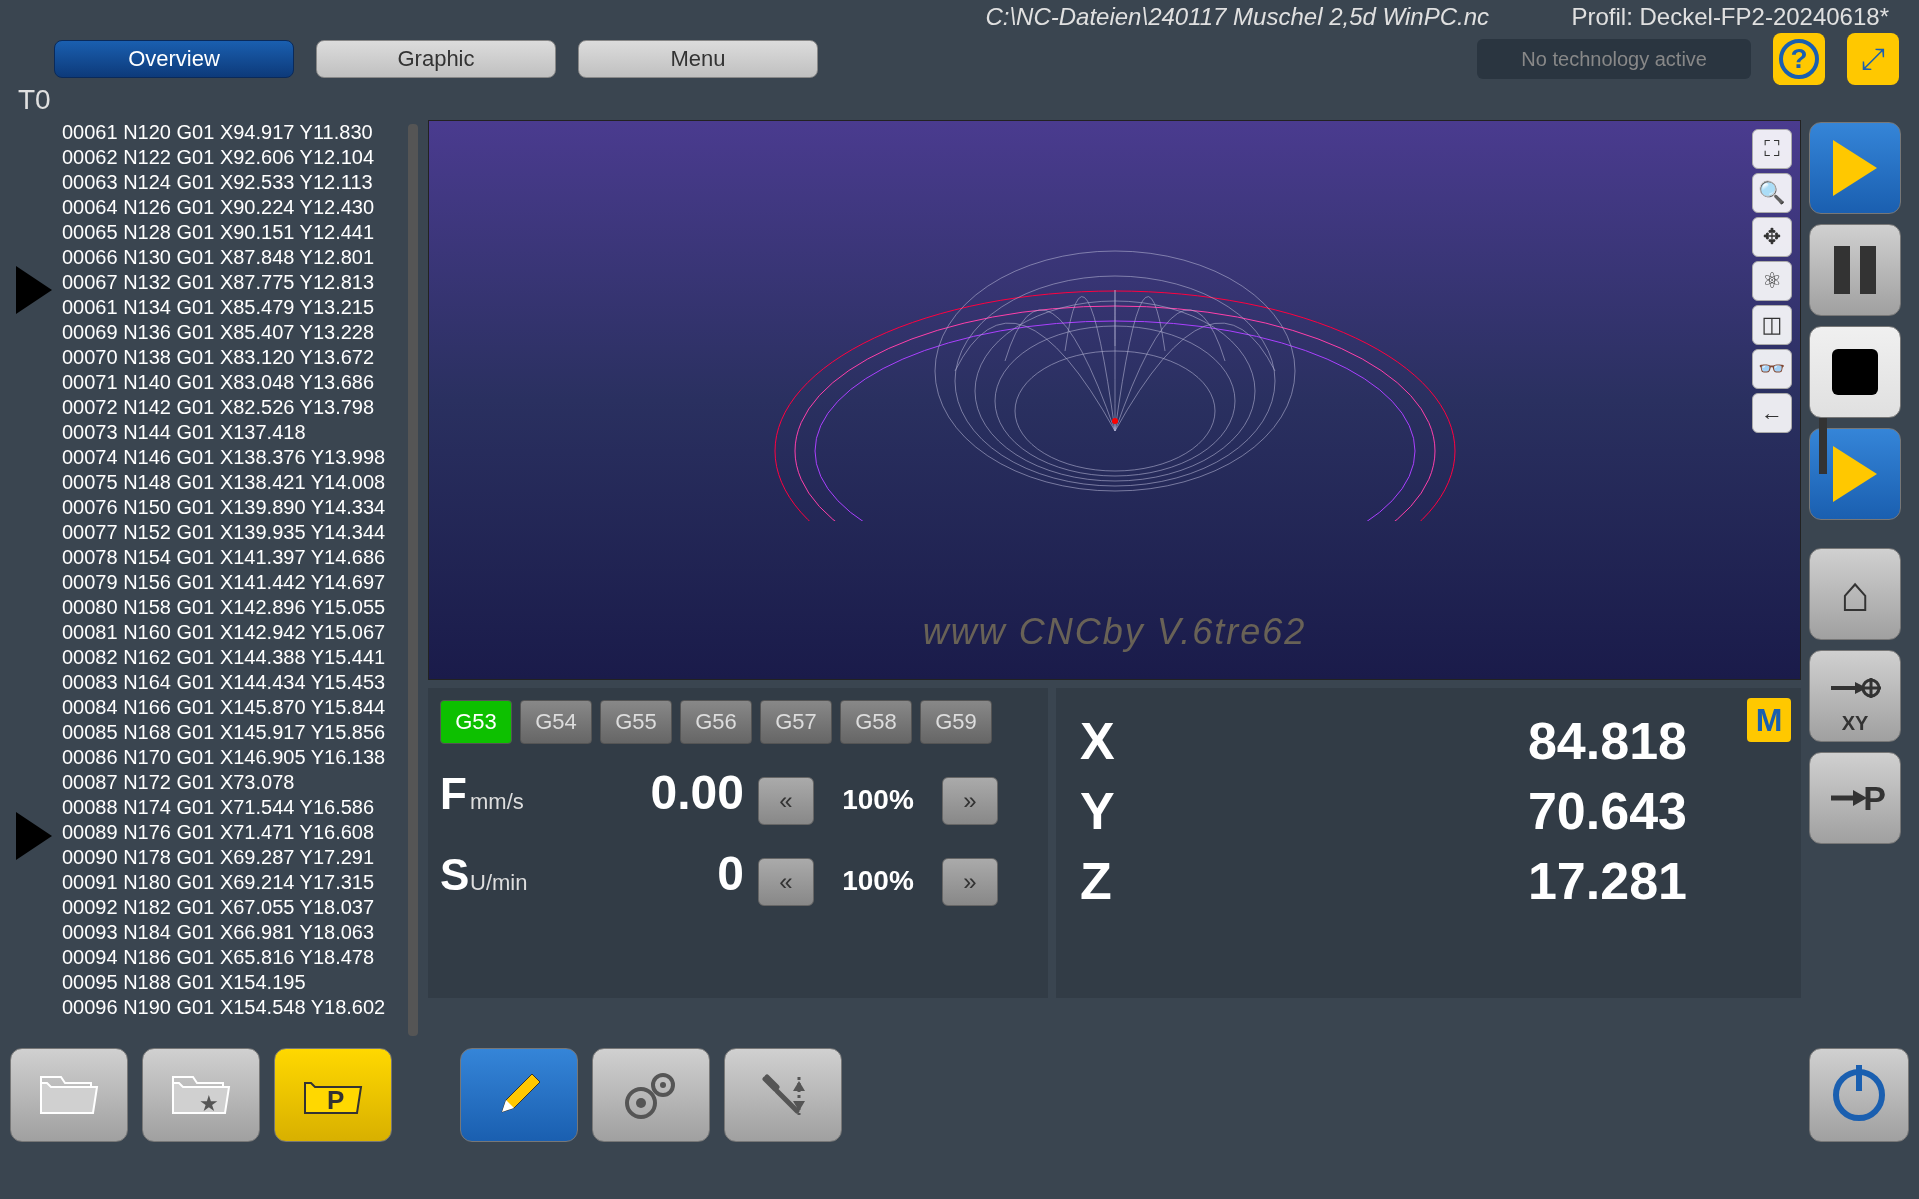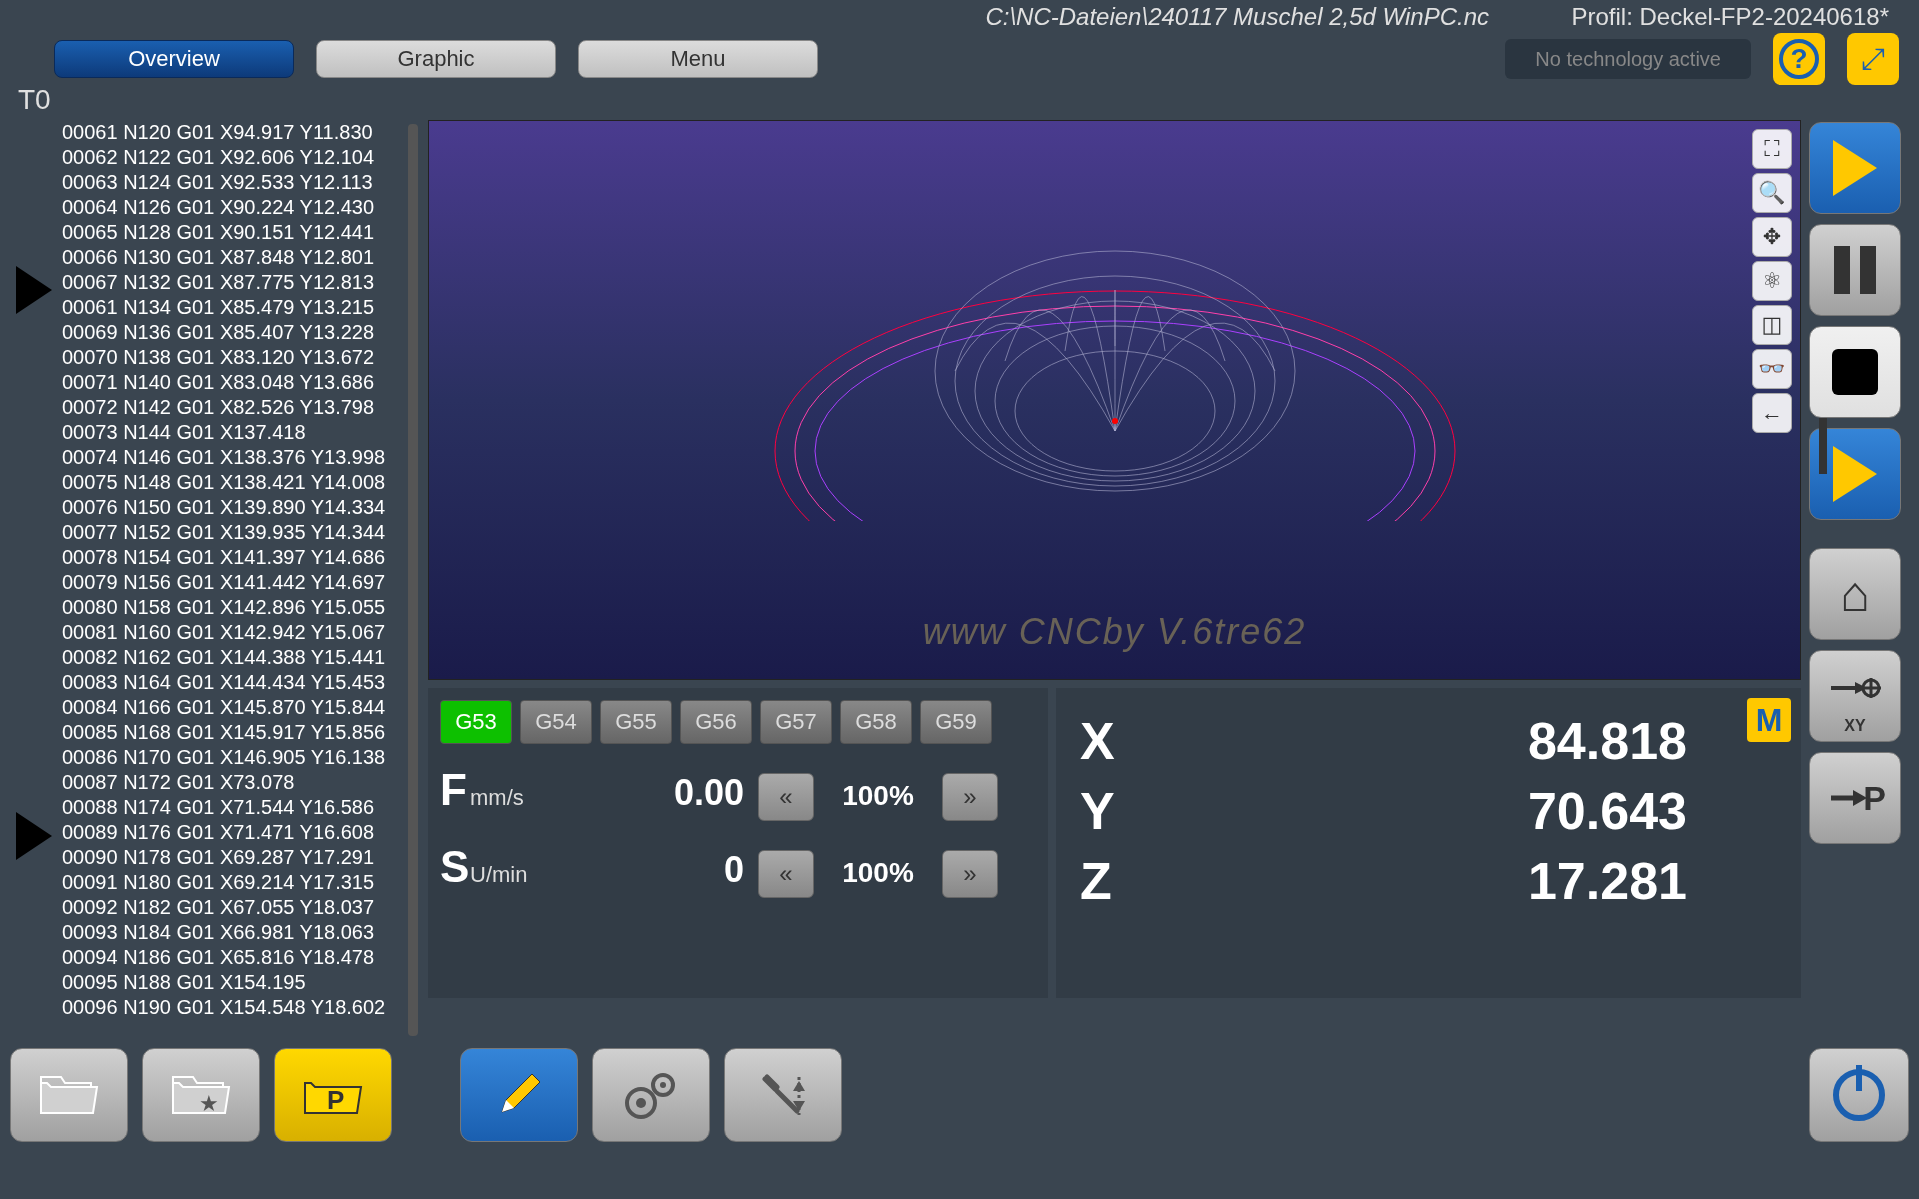--- a/index.html
+++ b/index.html
@@ -7,21 +7,21 @@
 
 .header { height: 34px; display: flex; align-items: center; padding: 0 10px; }
 .app-title { font-size: 28px; font-style: italic; font-weight: bold; color: #e0e0e0; flex: 0 0 380px; }
 .file-path { font-size: 24px; color: #e0e0e0; flex: 1; text-align: right; font-style: italic; }
 .profile { font-size: 24px; color: #e0e0e0; flex: 0 0 420px; text-align: right; padding-right: 20px; }
 
 .toolbar-row { height: 50px; display: flex; align-items: center; padding: 0 20px 0 54px; gap: 22px; }
 .tab-btn { width: 240px; height: 38px; border-radius: 8px; border: 1px solid #888; font-size: 22px; color: #333; background: linear-gradient(#dcdcdc, #c0c0c0); cursor: pointer; }
 .tab-btn.active { background: linear-gradient(#1a5fb0, #0d3a7a); color: #fff; border-color: #0a2a5a; }
 .toolbar-spacer { flex: 1; }
-.tech-status { background: #2a3540; color: #888; height: 40px; padding: 0 30px; border-radius: 6px; display: flex; align-items: center; font-size: 20px; margin-left: 35px; }
+.tech-status { background: #2a3540; color: #888; height: 40px; padding: 0 44px; border-radius: 6px; display: flex; align-items: center; font-size: 20px; margin-left: 35px; }
 .help-btn, .fullscreen-btn { width: 52px; height: 52px; border-radius: 8px; display: flex; align-items: center; justify-content: center; cursor: pointer; }
 .help-btn { background: #ffc800; }
 .help-circle { width: 40px; height: 40px; border: 4px solid #1a5fb0; border-radius: 50%; display: flex; align-items: center; justify-content: center; font-size: 28px; font-weight: bold; color: #1a5fb0; }
 .fullscreen-btn { background: #ffc800; color: #1a5fb0; font-size: 30px; }
 
 .tool-label { font-size: 28px; color: #e0e0e0; padding-left: 18px; height: 36px; }
 
 .main-area { display: flex; height: 920px; padding: 0 10px; gap: 8px; }
 .gcode-panel { width: 410px; background: #3a4550; position: relative; display: flex; }
 .arrow-col { width: 48px; display: flex; flex-direction: column; }
@@ -41,39 +41,39 @@
 .lower-panels { display: flex; gap: 8px; height: 310px; }
 .coord-sys-panel { width: 620px; background: #323c46; padding: 12px; display: flex; flex-direction: column; gap: 21px; }
 .coord-btns { display: flex; gap: 8px; }
 .coord-btn { width: 72px; height: 44px; background: linear-gradient(#888, #666); border: 1px solid #555; border-radius: 4px; font-size: 22px; color: #ddd; cursor: pointer; }
 .coord-btn.active { background: #0dc000; color: #fff; }
 
 .feed-row { display: flex; align-items: baseline; gap: 14px; }
 .feed-label { font-size: 44px; font-weight: bold; color: #fff; width: 30px;}
 .feed-unit { font-size: 22px; color: #ddd; }
 .feed-label-wrap { width: 160px; display:flex; align-items: baseline; }
-.feed-value { font-size: 36px; font-weight: bold; color: #fff; width: 130px; text-align: right; }
+.feed-value { font-size: 48px; font-weight: bold; color: #fff; width: 130px; text-align: right; }
 .feed-ctrl { width: 56px; height: 48px; background: linear-gradient(#aaa, #888); border-radius: 6px; border: 1px solid #666; font-size: 24px; color: #333; cursor: pointer; }
 .feed-pct { font-size: 28px; font-weight: bold; color: #fff; width: 100px; text-align: center; }
 
 .position-panel { flex: 1; background: #323c46; padding: 18px 24px; position: relative; }
 .m-badge { position: absolute; top: 10px; right: 10px; width: 44px; height: 44px; background: #ffc800; color: #1a5fb0; font-size: 32px; font-weight: bold; display: flex; align-items: center; justify-content: center; border-radius: 4px; }
 .pos-row { display: flex; align-items: center; height: 70px; }
 .pos-axis { font-size: 52px; font-weight: bold; color: #fff; width: 68px; }
 .pos-value { font-size: 52px; font-weight: bold; color: #fff; flex: 1; text-align: right; padding-right: 90px; }
 
 .right-buttons { width: 100px; display: flex; flex-direction: column; gap: 10px; padding-top: 2px;}
 .ctrl-btn { width: 92px; height: 92px; border-radius: 12px; display: flex; align-items: center; justify-content: center; cursor: pointer; background: linear-gradient(#d0d0d0, #a0a0a0); border: 1px solid #777; font-size: 40px; color: #333; position: relative; }
 .ctrl-btn.play { background: linear-gradient(#3585d8, #1a5fb0); }
 .play-tri { width: 0; height: 0; border-top: 28px solid transparent; border-bottom: 28px solid transparent; border-left: 44px solid #ffc800; }
 .pause-bars { display: flex; gap: 10px; }
 .pause-bar { width: 16px; height: 48px; background: #333; }
 .stop-sq { width: 46px; height: 46px; background: #000; border-radius: 6px; }
 .ctrl-btn.stop { background: linear-gradient(#f0f0f0,#e0e0e0); }
-.ctrl-label { font-size: 16px; font-weight: bold; position: absolute; bottom: 6px; }
+.ctrl-label { font-size: 20px; font-weight: bold; position: absolute; bottom: 6px; }
 
 .bottom-bar { height: 110px; display: flex; align-items: center; padding: 0 10px; gap: 14px; }
 .bottom-btn { width: 118px; height: 94px; border-radius: 12px; background: linear-gradient(#d0d0d0, #a0a0a0); border: 1px solid #777; display: flex; align-items: center; justify-content: center; cursor: pointer; font-size: 48px; color: #333; }
 .bottom-btn.blue { background: linear-gradient(#3585d8, #1a5fb0); color: #ffc800; }
 .bottom-btn.yellow { background: linear-gradient(#ffd800, #d8b000); color: #333; }
 .bottom-spacer { flex: 1; }
 .power-btn { width: 100px; height: 94px; border-radius: 12px; background: linear-gradient(#d0d0d0, #a0a0a0); border: 1px solid #777; display:flex; align-items:center; justify-content:center; cursor:pointer;}
 .power-icon { width: 52px; height: 52px; border: 6px solid #1a5fb0; border-radius: 50%; position: relative; }
 .power-icon::after { content:''; position:absolute; top:-10px; left:50%; transform:translateX(-50%); width: 6px; height: 26px; background:#1a5fb0; }
 

